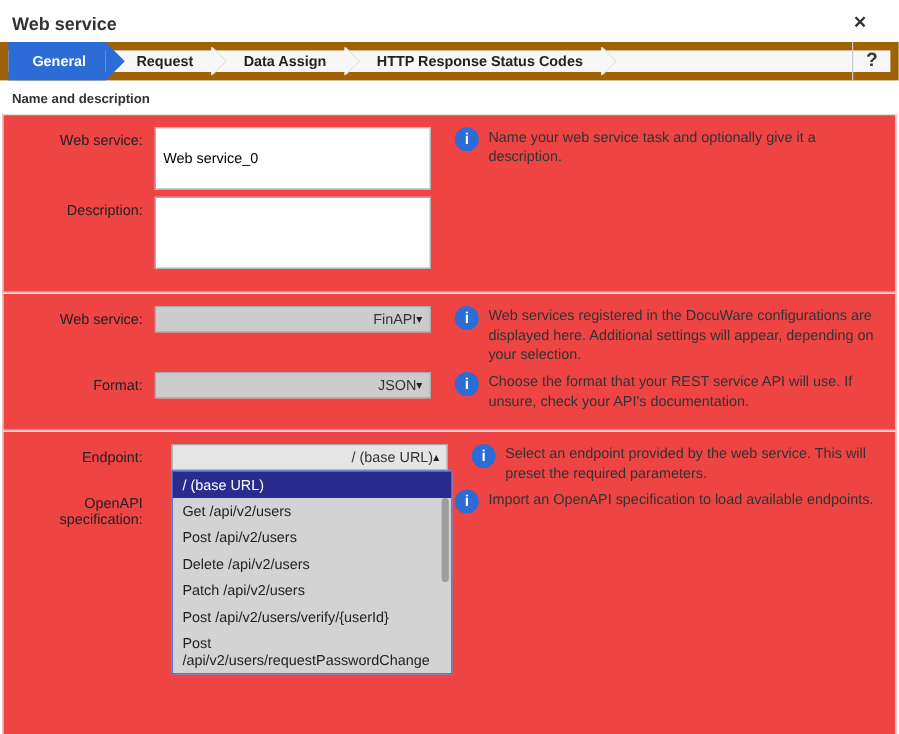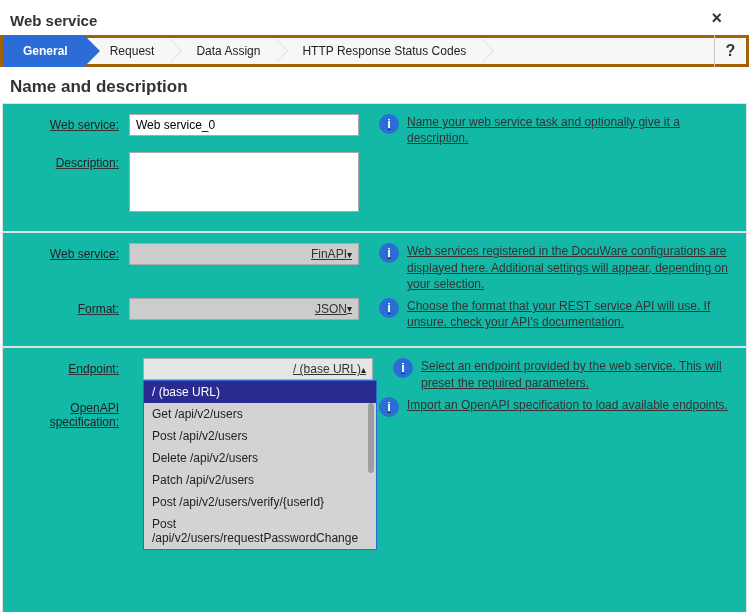--- a/index.html
+++ b/index.html
@@ -1,36 +1,36 @@
 <!DOCTYPE html>
 <html><head>
 <meta charset="utf-8">
 <style>
   * { box-sizing: border-box; margin: 0; padding: 0; }
   body { font-family: "Segoe UI", Arial, sans-serif; font-size: 12px; color: #333; background: #fff; width: 749px; }
   .dialog { width: 749px; }
   .dlg-header { display: flex; justify-content: space-between; align-items: flex-end; padding: 8px 27px 6px 10px; }
   .dlg-title { font-size: 15px; font-weight: 700; }
   .close-x { font-size: 18px; font-weight: 700; cursor: pointer; }
-  .tabbar { display: flex; align-items: center; border: 3px solid #a16207; background: #f7f7f7; height: 32px; }
+  .tabbar { display: flex; align-items: center; border: 7px solid #a16207; background: #f7f7f7; height: 32px; }
   .tab { position: relative; padding: 0 16px 0 20px; height: 32px; line-height: 32px; font-size: 12px; cursor: pointer; }
   .tab.active { background: #2b6cd6; color: #fff; font-weight: 600; }
   .tab.active::after { content: ""; position: absolute; right: -16px; top: 0; width: 0; height: 0; border-top: 16px solid transparent; border-bottom: 16px solid transparent; border-left: 16px solid #2b6cd6; z-index: 2; }
   .tab.inactive::after { content: ""; position: absolute; right: -12px; top: 4px; width: 0; height: 0; border-top: 12px solid transparent; border-bottom: 12px solid transparent; border-left: 12px solid #ddd; z-index: 1; }
   .tab.inactive::before { content: ""; position: absolute; right: -11px; top: 4px; width: 0; height: 0; border-top: 12px solid transparent; border-bottom: 12px solid transparent; border-left: 12px solid #f7f7f7; z-index: 2; }
-  .tab.inactive { color: #222; margin-left: 6px; }
+  .tab.inactive { color: #222; margin-left: 6px; font-weight: bold; }
   .tabbar .spacer { flex: 1; }
   .help-btn { width: 32px; height: 32px; border-left: 1px solid #ccc; text-align: center; line-height: 32px; font-size: 16px; font-weight: 700; cursor: pointer; }
-  .section-label { font-size: 17px; font-weight: 700; padding: 10px 10px 6px 10px; }
-  .panel { background: #14b8a6; border: 1px solid #e1e1e1; margin: 0 2px; padding: 10px 6px; text-decoration: underline; }
+  .section-label { font-size: 11px; font-weight: 700; padding: 10px 10px 6px 10px; }
+  .panel { background: #ef4444; border: 1px solid #e1e1e1; margin: 0 2px; padding: 10px 6px; }
   .row { display: flex; align-items: flex-start; margin-bottom: 6px; }
   .lbl { width: 120px; text-align: right; padding-right: 10px; padding-top: 4px; color: #222; }
   .ctrl { width: 230px; }
   .ctrl input[type=text], .ctrl textarea, .ctrl .select {
-    width: 230px; border: 1px solid #aaa; background: #fff; font-family: inherit; font-size: 12px; padding: 3px 6px;
+    width: 230px; border: 1px solid #aaa; background: #fff; font-family: inherit; font-size: 12px; padding: 18px 6px;
   }
   .ctrl textarea { height: 60px; resize: none; }
   .ctrl .select { background: #ccc; height: 22px; display: flex; align-items: center; justify-content: flex-end; padding: 0 6px; cursor: pointer; }
   .ctrl .select.open { background: #e5e5e5; }
   .chev { font-size: 10px; color: #222; }
   .url-val { padding-top: 4px; color: #333; }
   .hint { display: flex; align-items: flex-start; flex: 1; margin-left: 20px; }
   .info-icon { width: 20px; height: 20px; border-radius: 50%; background: #2b6cd6; color: #fff; font-weight: 700; text-align: center; line-height: 20px; font-size: 13px; margin-right: 8px; flex-shrink: 0; }
   .hint-text { color: #333; font-size: 12px; line-height: 1.35; padding-right: 4px; }
   .dropdown { position: absolute; width: 234px; background: #d3d3d3; border: 1px solid #2b6cd6; z-index: 10; }

